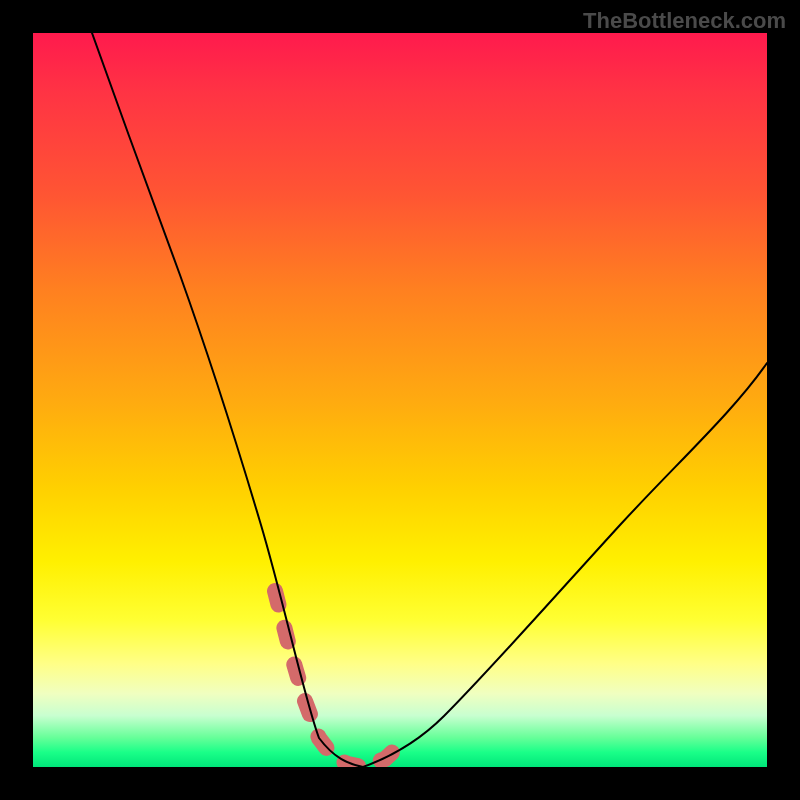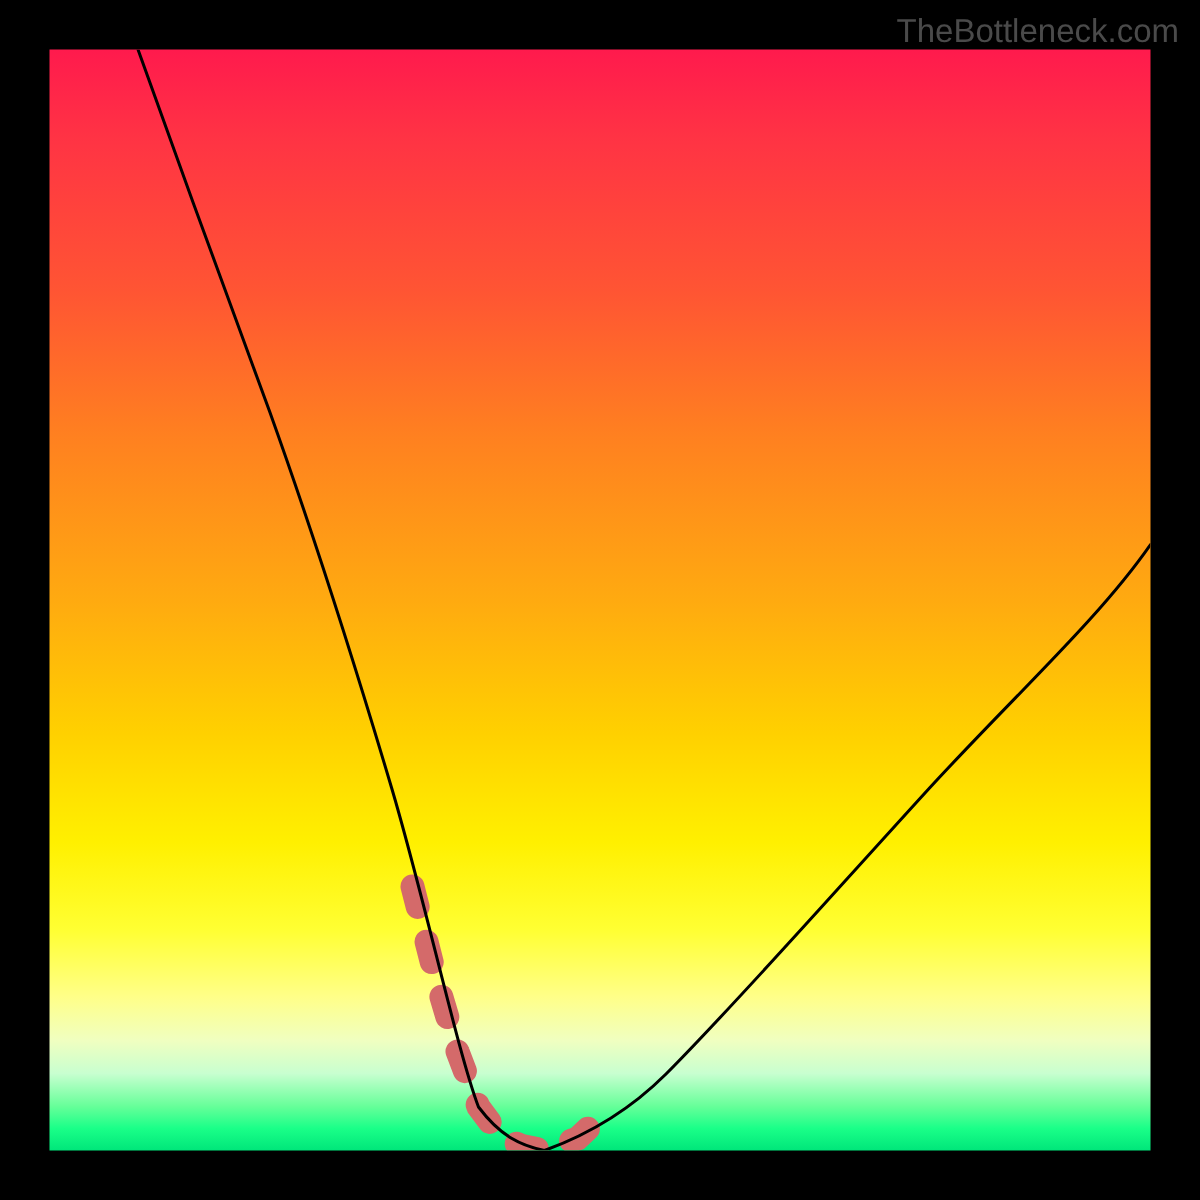--- a/index.html
+++ b/index.html
@@ -40,21 +40,21 @@
       #00e67a 100%
     );
     overflow: hidden;
   }
   .source-label {
     position: absolute;
     top: 8px;
     right: 14px;
     color: #4a4a4a;
     font-size: 22px;
-    font-weight: normal;
+    font-weight: bold;
     letter-spacing: 0;
   }
   svg.curve {
     position: absolute;
     inset: 0;
     width: 100%;
     height: 100%;
   }
   .curve-path {
     fill: none;

